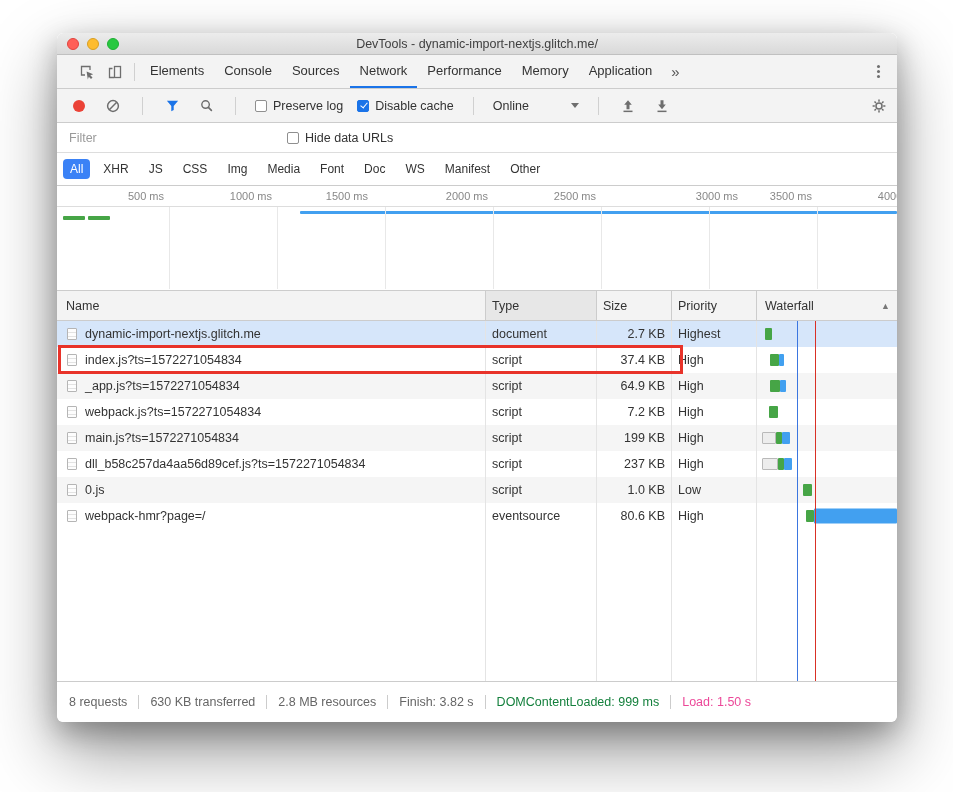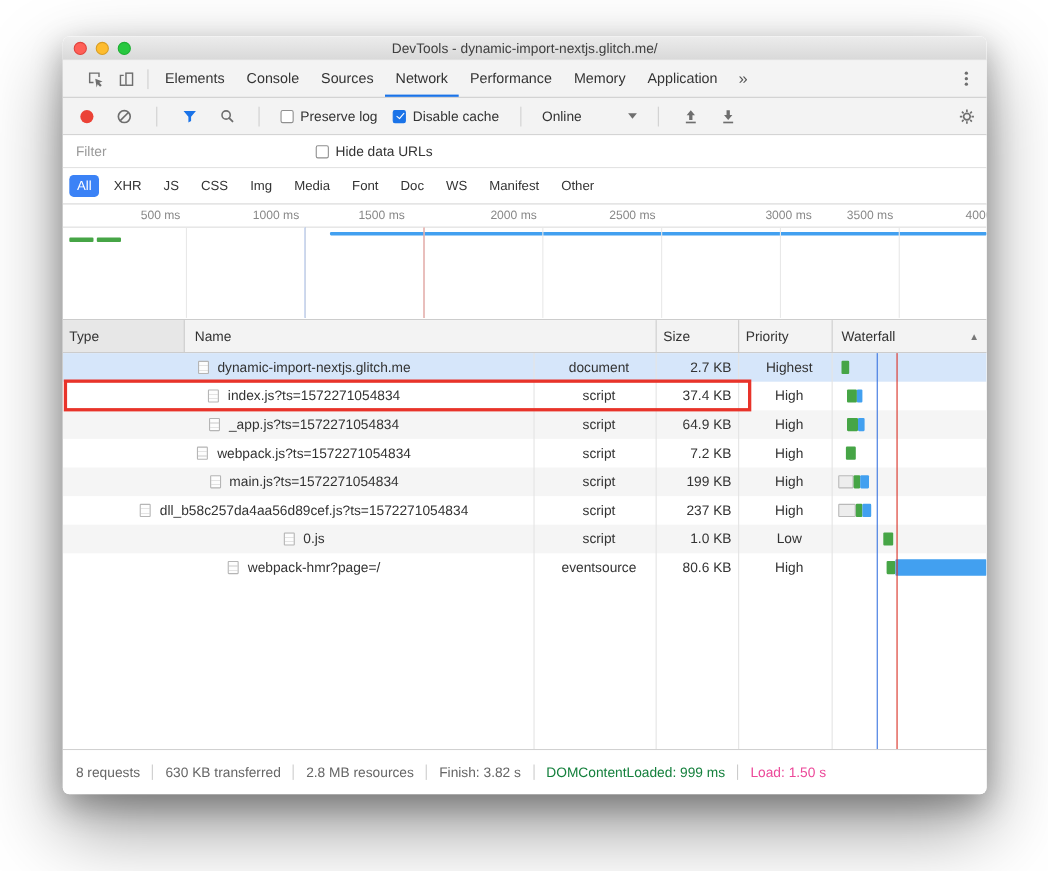--- a/index.html
+++ b/index.html
@@ -90,21 +90,21 @@
   .vguide{position:absolute;top:0;bottom:0;width:1px;background:#e4e4e4;}
   .wf-marker{position:absolute;top:0;bottom:0;width:1px;}
   .wf-marker.blue{background:var(--marker-blue,#3b76e0);}
   .wf-marker.red{background:var(--load-red,#d93025);}
 
   .rows{position:relative;}
   .req-row{height:26px;display:flex;position:relative;}
   .rows .req-row:nth-child(odd){background:#f5f5f5;}
   .req-row.selected{background:var(--selected-row,#d6e6fa) !important;}
   .cell{height:26px;display:flex;align-items:center;box-sizing:border-box;flex:none;overflow:hidden;white-space:nowrap;
-        font-size:12.5px;color:#333;justify-content:center;}
+        font-size:12.5px;color:#333;}
   .c-name{width:429px;padding-left:10px;gap:8px;}
   .c-type{width:111px;padding-left:6px;}
   .c-size{width:75px;justify-content:flex-end;padding-right:7px;}
   .c-priority{width:85px;padding-left:6px;}
   .c-waterfall{width:140px;position:relative;overflow:hidden;}
   .file-icon{width:10px;height:12px;flex:none;box-sizing:border-box;border:1px solid #b5b5b5;border-radius:1px;
              background:repeating-linear-gradient(#fdfdfd 0 3px,#e3e3e3 3px 4px);}
   .wbar{position:absolute;top:50%;transform:translateY(-50%);height:12px;border-radius:1px;}
   .wbar.green{background:var(--bar-green,#46a546);}
   .wbar.blue{background:var(--bar-blue,#42a0f0);}
@@ -271,22 +271,22 @@
     <div class="gridline" style="left: 112px;"></div>
         <div class="gridline" style="left: 220px;"></div>
         <div class="gridline" style="left: 328px;"></div>
         <div class="gridline" style="left: 436px;"></div>
         <div class="gridline" style="left: 544px;"></div>
         <div class="gridline" style="left: 652px;"></div>
         <div class="gridline" style="left: 760px;"></div>
       </div>
 
     <div class="grid-header">
+      <div class="hcol h-name">Name</div>
       <div class="hcol h-type">Type</div>
-      <div class="hcol h-name">Name</div>
       <div class="hcol h-size">Size</div>
       <div class="hcol h-priority">Priority</div>
       <div class="hcol h-waterfall">
         <span>Waterfall</span>
         <span class="sort">▲</span>
       </div>
     </div>
 
     <div class="grid-body" id="grid-body">
       <div class="rows" id="rows">

